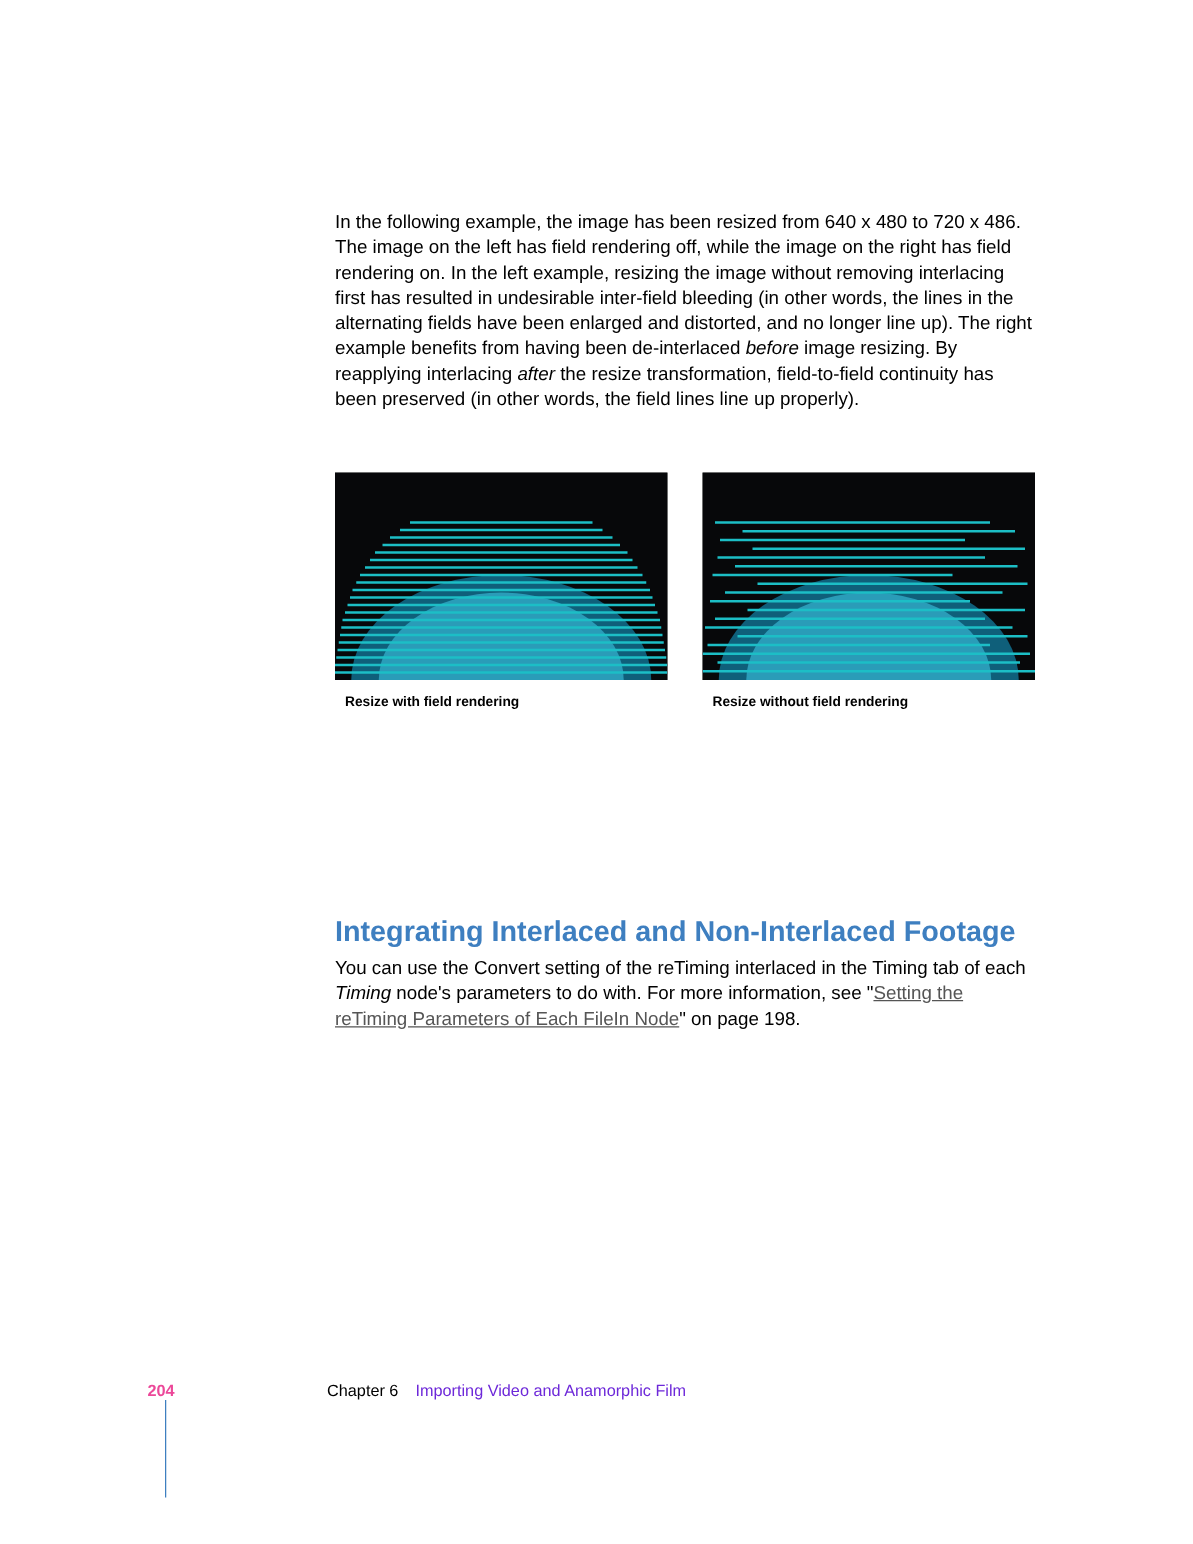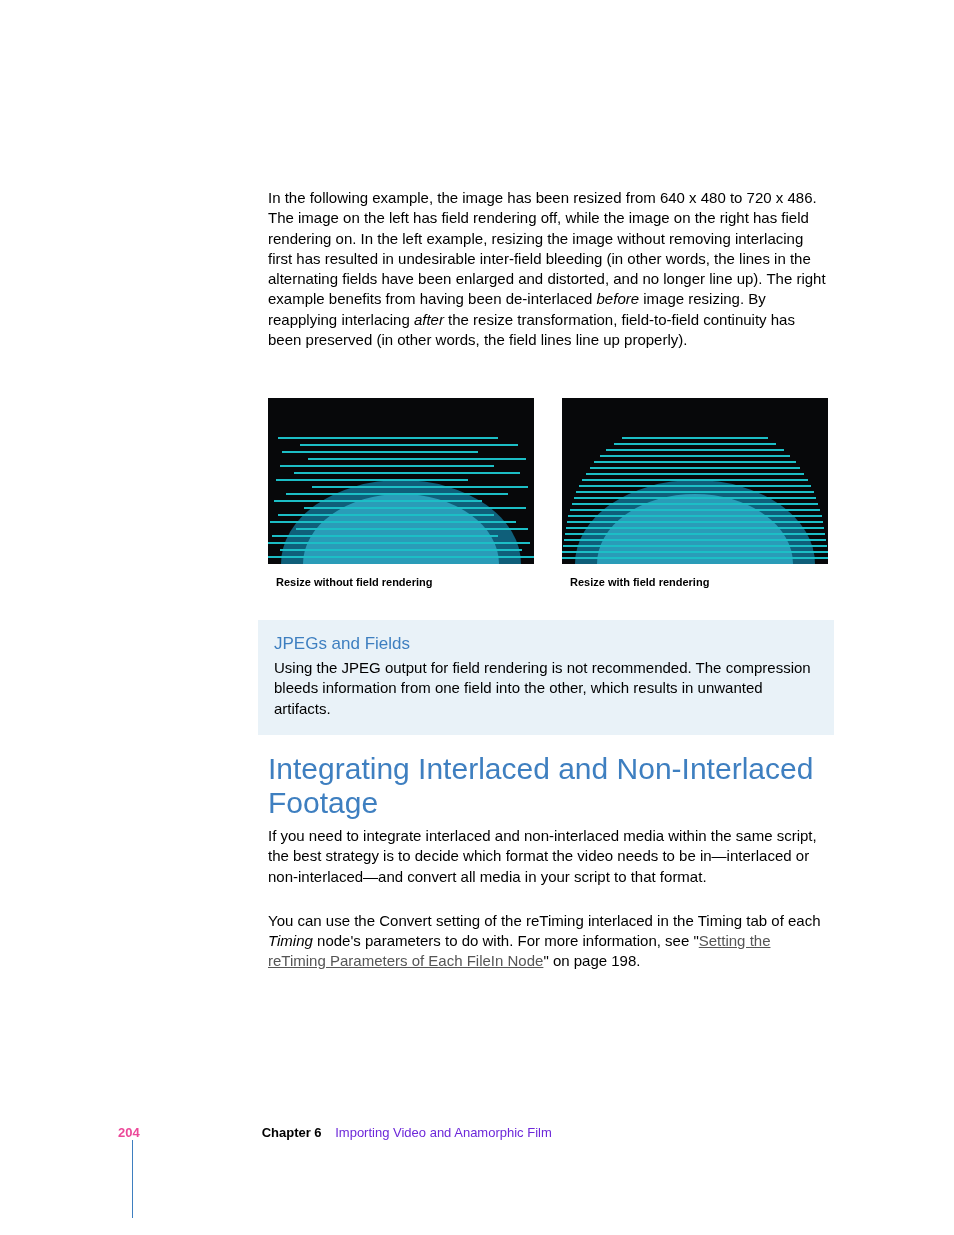--- a/index.html
+++ b/index.html
@@ -10,21 +10,20 @@
     height: 1235px;
     background: #ffffff;
     font-family: "Myriad Pro", "Segoe UI", "Helvetica Neue", Arial, sans-serif;
     color: #000;
     position: relative;
   }
   .page {
     position: absolute;
     inset: 0;
     padding: 0;
-    margin-top: 20px;
   }
   .content {
     position: absolute;
     left: 268px;
     top: 168px;
     width: 560px;
   }
   .para {
     font-size: 15px;
     line-height: 1.35;
@@ -79,43 +78,43 @@
     margin: 0;
   }
   .section2 {
     position: absolute;
     left: 268px;
     top: 732px;
     width: 560px;
   }
   .heading {
     color: #3e7fc0;
-    font-size: 30px;
-    font-weight: 400;
+    font-size: 23px;
+    font-weight: 700;
     margin: 0 0 6px 0;
   }
   .link {
     color: #555;
     text-decoration: underline;
   }
   .footer {
     position: absolute;
     left: 118px;
     top: 1105px;
     width: 700px;
     font-size: 13px;
   }
   .page-number {
     font-weight: 700;
     color: #ec4899;
     display: inline-block;
     width: 140px;
   }
   .chapter-label {
-    font-weight: 700;
+    font-weight: 400;
     color: #000;
   }
   .chapter-title {
     color: #6d28d9;
     margin-left: 10px;
   }
   .side-rule {
     position: absolute;
     left: 132px;
     top: 1120px;
@@ -129,52 +128,20 @@
 
 <div class="page">
 
   <div class="content">
     <p class="para">
       <span>In the following example, the image has been resized from 640 x 480 to 720 x 486. The image on the left has field rendering off, while the image on the right has field rendering on. In the left example, resizing the image without removing interlacing first has resulted in undesirable inter-field bleeding (in other words, the lines in the alternating fields have been enlarged and distorted, and no longer line up). The right example benefits from having been de-interlaced </span><span class="italic">before</span><span> image resizing. By reapplying interlacing </span><span class="italic">after</span><span> the resize transformation, field-to-field continuity has been preserved (in other words, the field lines line up properly).</span>
     </p>
   </div>
 
   <div class="figures">
-    <div class="figure">
-      <div class="fig-box">
-        <svg width="266" height="166" viewBox="0 0 266 166">
-          <rect width="266" height="166" fill="#07080a"></rect>
-
-          <path d="M 133 166 m -120 0 a 120 84 0 0 1 240 0 Z" fill="#0f5f7a"></path>
-          <path d="M 133 166 m -98 0 a 98 70 0 0 1 196 0 Z" fill="#2a9cb8"></path>
-
-          <g stroke="#1cbec6" stroke-width="2">
-            <line x1="10" y1="40" x2="230" y2="40"></line>
-            <line x1="32" y1="47" x2="250" y2="47"></line>
-            <line x1="14" y1="54" x2="210" y2="54"></line>
-            <line x1="40" y1="61" x2="258" y2="61"></line>
-            <line x1="12" y1="68" x2="226" y2="68"></line>
-            <line x1="26" y1="75" x2="252" y2="75"></line>
-            <line x1="8" y1="82" x2="200" y2="82"></line>
-            <line x1="44" y1="89" x2="260" y2="89"></line>
-            <line x1="18" y1="96" x2="240" y2="96"></line>
-            <line x1="6" y1="103" x2="214" y2="103"></line>
-            <line x1="36" y1="110" x2="258" y2="110"></line>
-            <line x1="10" y1="117" x2="226" y2="117"></line>
-            <line x1="2" y1="124" x2="248" y2="124"></line>
-            <line x1="28" y1="131" x2="260" y2="131"></line>
-            <line x1="4" y1="138" x2="230" y2="138"></line>
-            <line x1="0" y1="145" x2="262" y2="145"></line>
-            <line x1="12" y1="152" x2="254" y2="152"></line>
-            <line x1="0" y1="159" x2="266" y2="159"></line>
-          </g>
-        </svg>
-      </div>
-      <div class="caption">Resize without field rendering</div>
-    </div>
     <div class="figure">
       <div class="fig-box">
         <svg width="266" height="166" viewBox="0 0 266 166">
           <rect width="266" height="166" fill="#07080a"></rect>
           <path d="M 133 166 m -120 0 a 120 84 0 0 1 240 0 Z" fill="#0f5f7a"></path>
           <path d="M 133 166 m -98 0 a 98 70 0 0 1 196 0 Z" fill="#2a9cb8"></path>
 
           <g stroke="#1cbec6" stroke-width="2">
             <line x1="60" y1="40" x2="206" y2="40"></line>
             <line x1="52" y1="46" x2="214" y2="46"></line>
@@ -195,30 +162,57 @@
             <line x1="3" y1="136" x2="263" y2="136"></line>
             <line x1="2" y1="142" x2="264" y2="142"></line>
             <line x1="1" y1="148" x2="265" y2="148"></line>
             <line x1="0" y1="154" x2="266" y2="154"></line>
             <line x1="0" y1="160" x2="266" y2="160"></line>
           </g>
         </svg>
       </div>
       <div class="caption">Resize with field rendering</div>
     </div>
-  </div>
-
-  <div class="callout">
-    <p class="callout-heading">JPEGs and Fields</p>
-    <p class="callout-body">Using the JPEG output for field rendering is not recommended. The compression bleeds information from one field into the other, which results in unwanted artifacts.</p>
-  </div>
+    <div class="figure">
+      <div class="fig-box">
+        <svg width="266" height="166" viewBox="0 0 266 166">
+          <rect width="266" height="166" fill="#07080a"></rect>
+
+          <path d="M 133 166 m -120 0 a 120 84 0 0 1 240 0 Z" fill="#0f5f7a"></path>
+          <path d="M 133 166 m -98 0 a 98 70 0 0 1 196 0 Z" fill="#2a9cb8"></path>
+
+          <g stroke="#1cbec6" stroke-width="2">
+            <line x1="10" y1="40" x2="230" y2="40"></line>
+            <line x1="32" y1="47" x2="250" y2="47"></line>
+            <line x1="14" y1="54" x2="210" y2="54"></line>
+            <line x1="40" y1="61" x2="258" y2="61"></line>
+            <line x1="12" y1="68" x2="226" y2="68"></line>
+            <line x1="26" y1="75" x2="252" y2="75"></line>
+            <line x1="8" y1="82" x2="200" y2="82"></line>
+            <line x1="44" y1="89" x2="260" y2="89"></line>
+            <line x1="18" y1="96" x2="240" y2="96"></line>
+            <line x1="6" y1="103" x2="214" y2="103"></line>
+            <line x1="36" y1="110" x2="258" y2="110"></line>
+            <line x1="10" y1="117" x2="226" y2="117"></line>
+            <line x1="2" y1="124" x2="248" y2="124"></line>
+            <line x1="28" y1="131" x2="260" y2="131"></line>
+            <line x1="4" y1="138" x2="230" y2="138"></line>
+            <line x1="0" y1="145" x2="262" y2="145"></line>
+            <line x1="12" y1="152" x2="254" y2="152"></line>
+            <line x1="0" y1="159" x2="266" y2="159"></line>
+          </g>
+        </svg>
+      </div>
+      <div class="caption">Resize without field rendering</div>
+    </div>
+  </div>
+
 
   <div class="section2">
     <p class="heading">Integrating Interlaced and Non-Interlaced Footage</p>
-    <p class="para">If you need to integrate interlaced and non-interlaced media within the same script, the best strategy is to decide which format the video needs to be in—interlaced or non-interlaced—and convert all media in your script to that format.</p>
     <p class="para">
       <span>You can use the Convert setting of the reTiming interlaced in the Timing tab of each </span><span class="italic">Timing</span><span> node's parameters to do with. For more information, see "</span><a class="link" href="#">Setting the reTiming Parameters of Each FileIn Node</a><span>" on page 198.</span>
     </p>
   </div>
 
   <div class="footer">
     <span class="page-number">204</span>
     <span class="chapter-label">Chapter 6</span>
     <span class="chapter-title">Importing Video and Anamorphic Film</span>
   </div>

